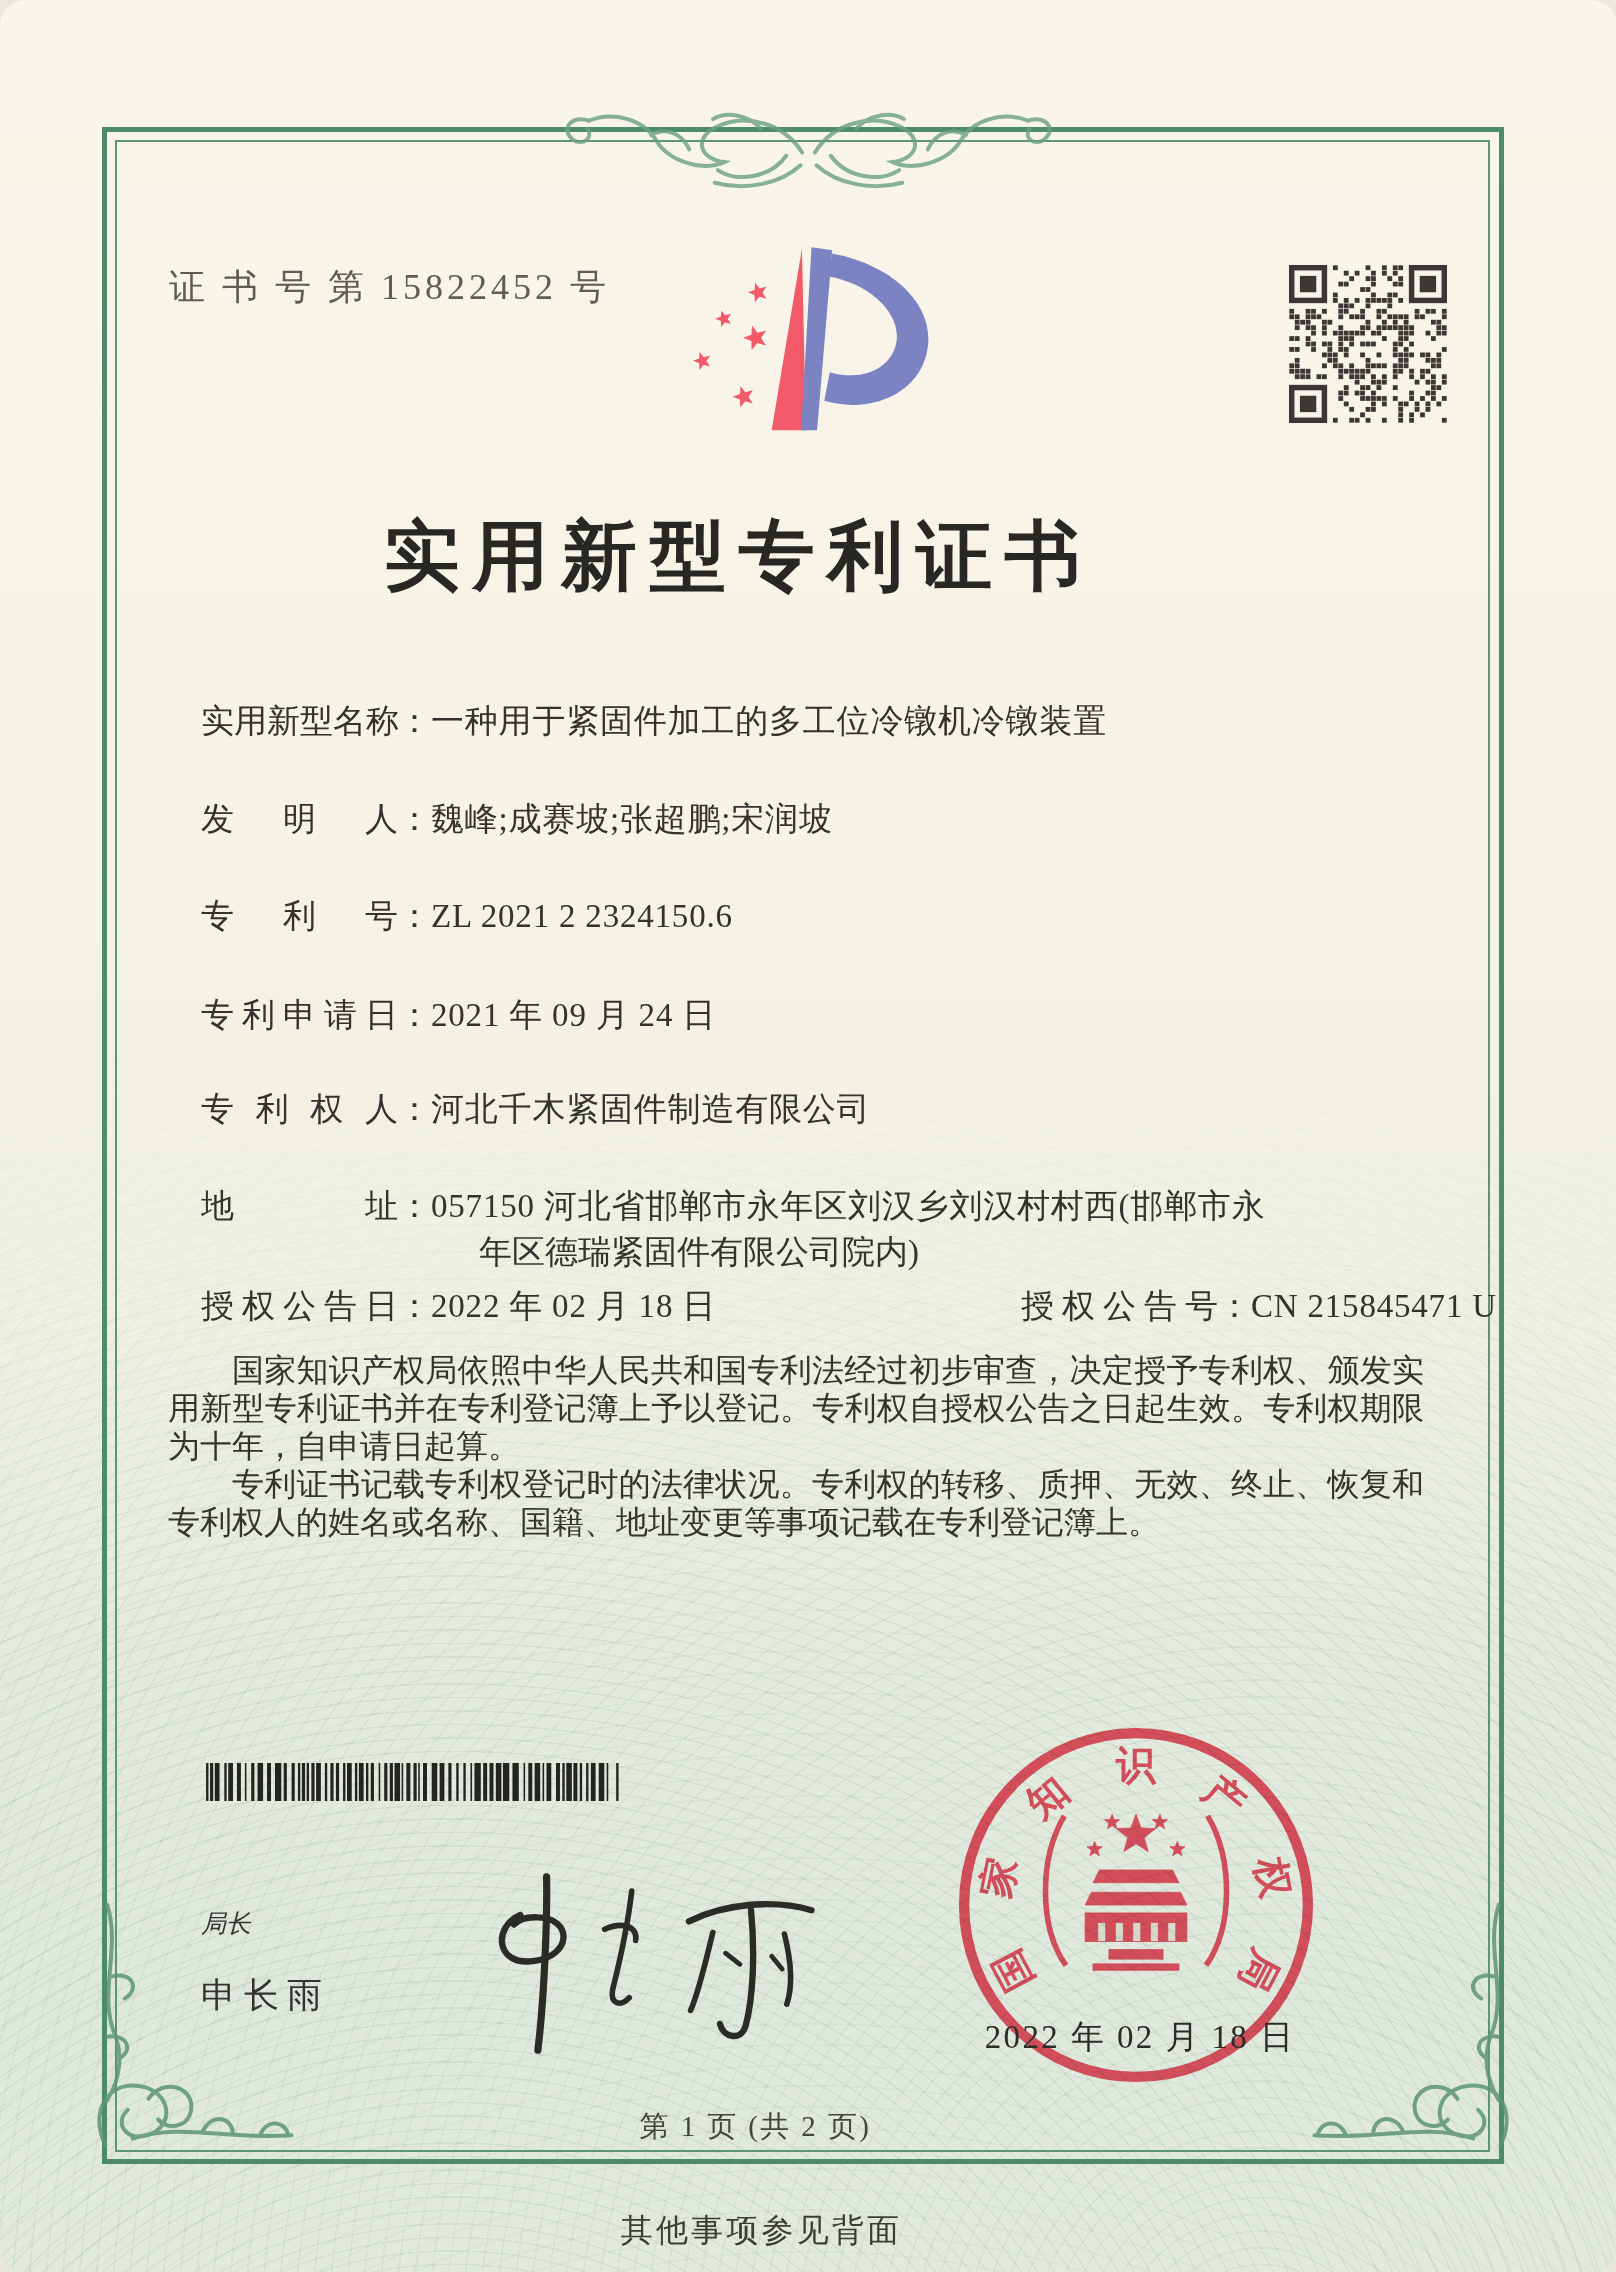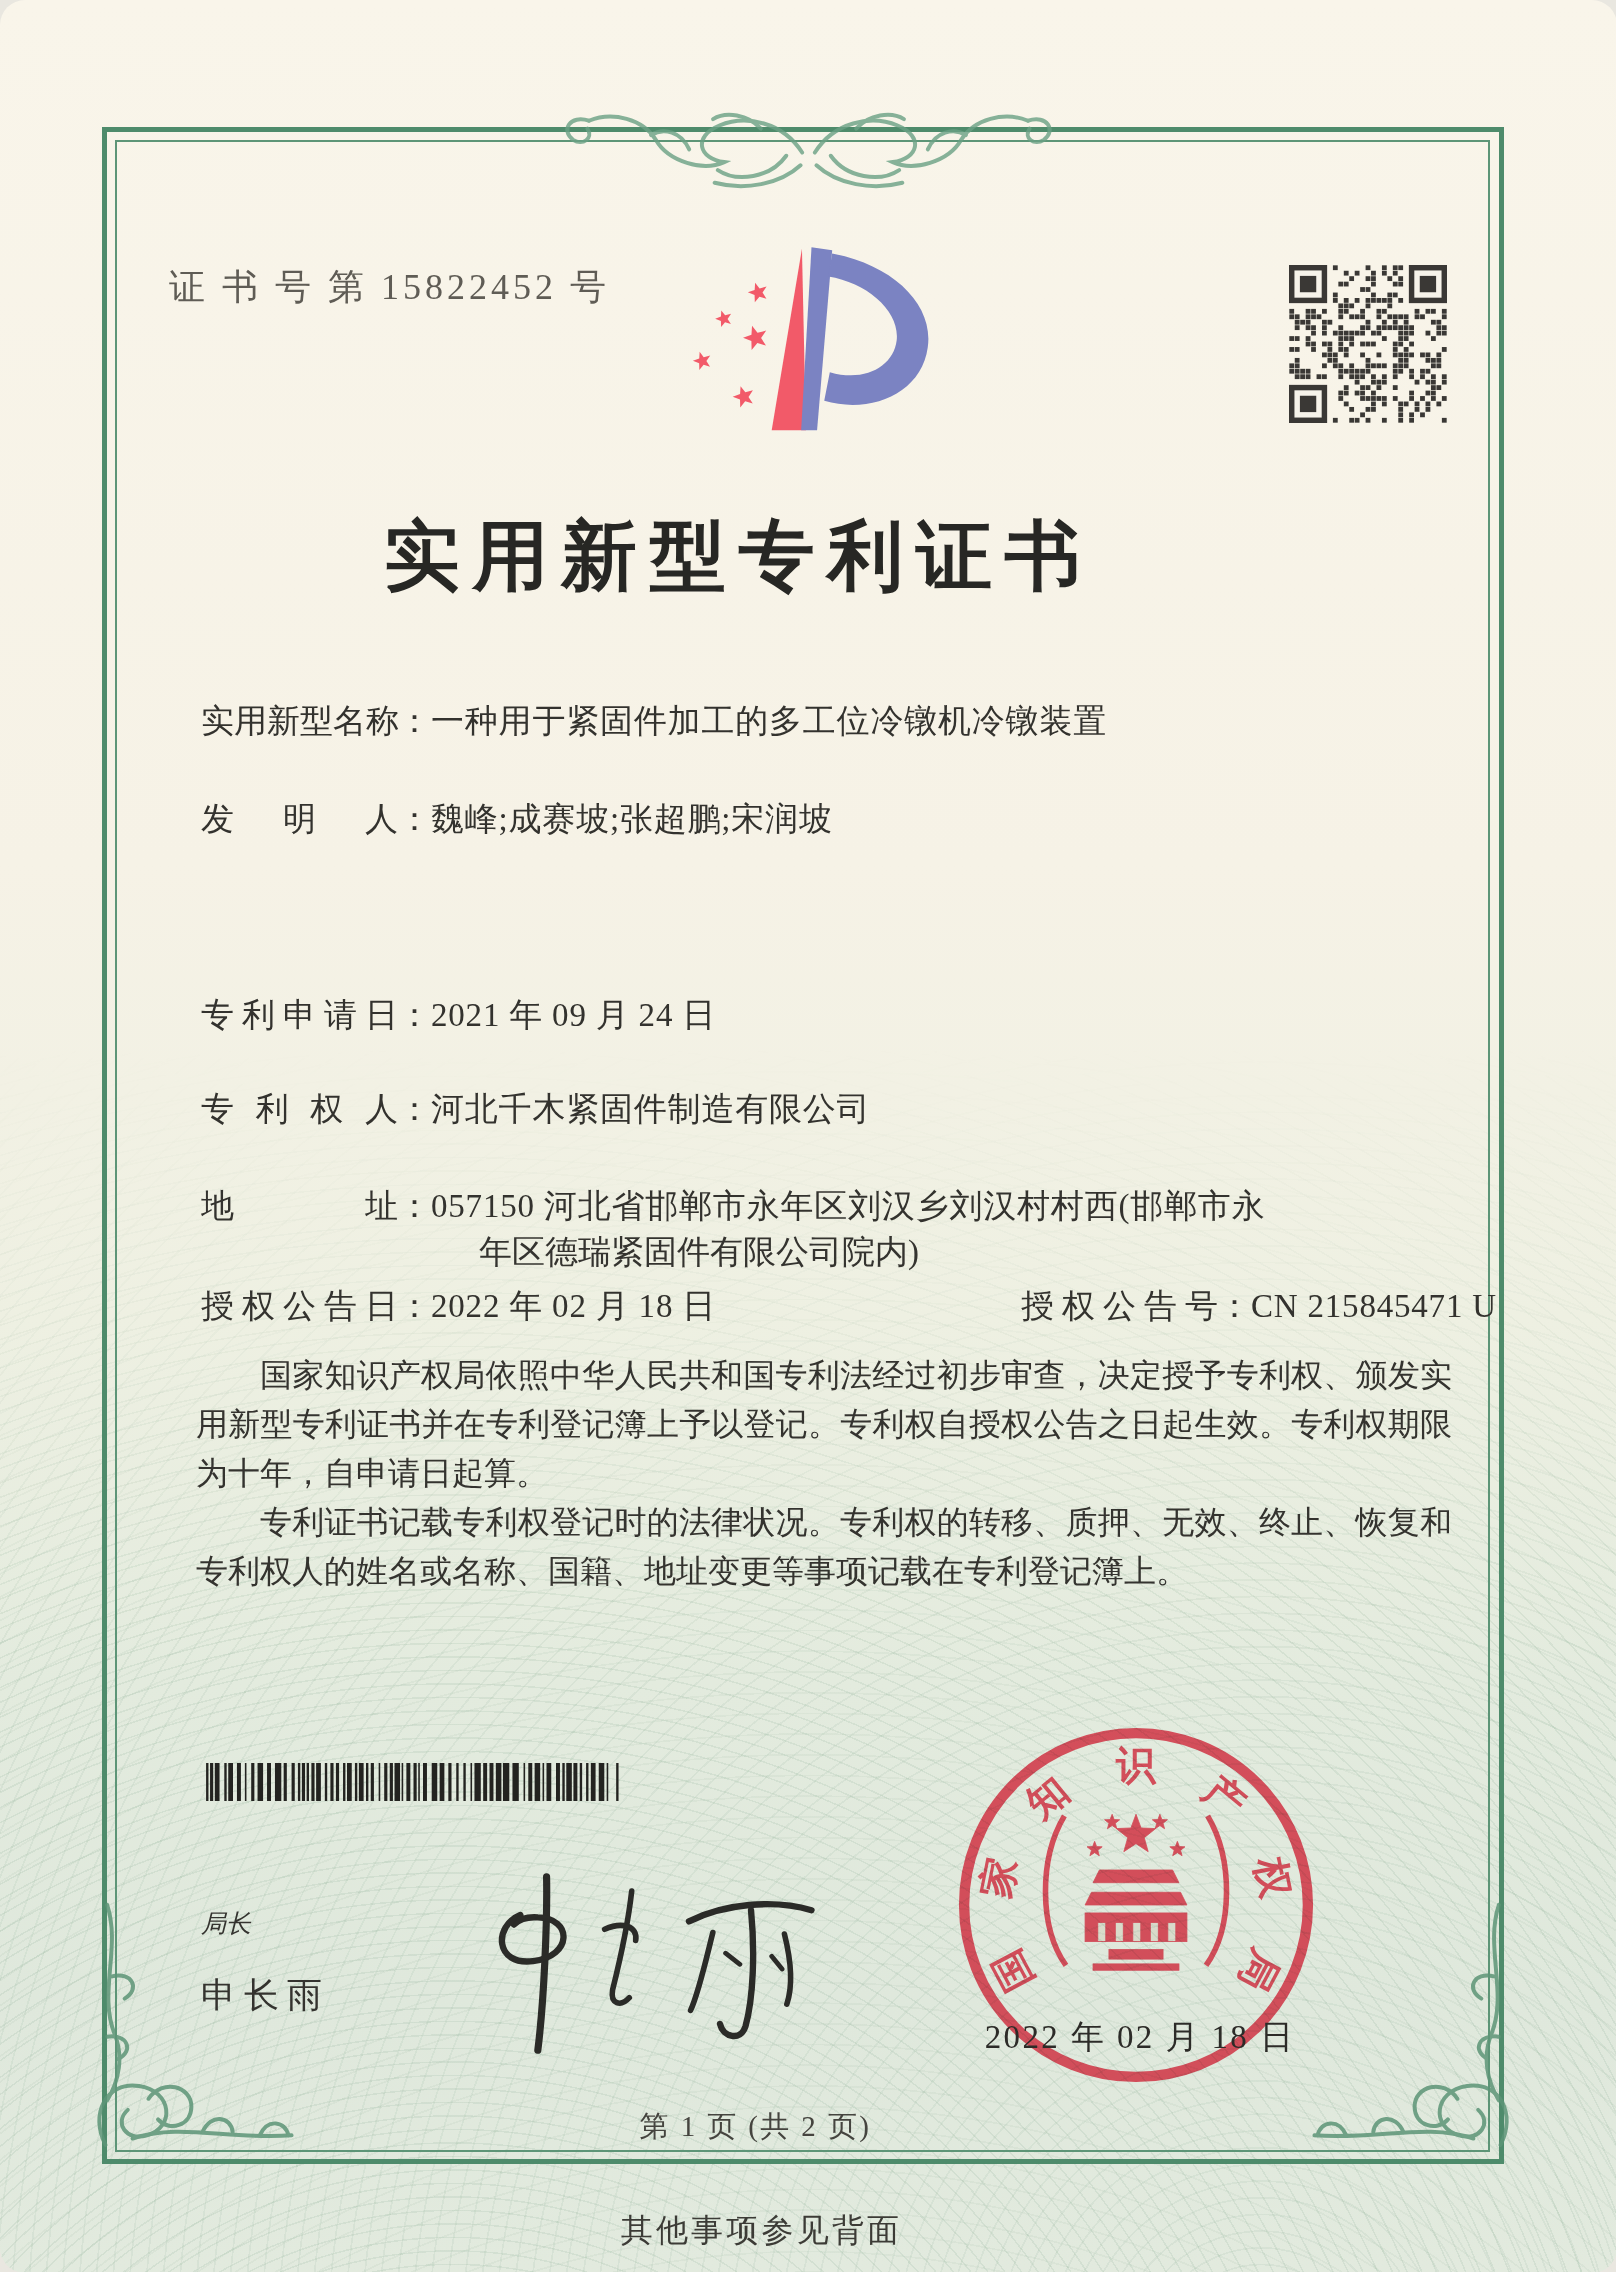--- a/index.html
+++ b/index.html
@@ -23,21 +23,21 @@
   .frame-outer { position:absolute; left:102px; top:127px; width:1402px; height:2037px; border:5.6px solid #4e8b6b; }
   .frame-inner { position:absolute; left:115px; top:140px; width:1375px; height:2012px; border:2.4px solid #5d9577; }
   .cert-no { position:absolute; left:169px; top:263px; font-size:36px; letter-spacing:4px; color:#5f5c55; white-space:nowrap; }
   .title { position:absolute; left:0; top:506px; width:1477px; text-align:center; font-size:76px; font-weight:700; letter-spacing:12.7px; color:#272724; }
   .row { position:absolute; left:201px; white-space:nowrap; font-size:33px; color:#33322e; }
   .flabel { display:inline-block; width:197px; text-align:justify; text-align-last:justify; vertical-align:top; }
   .colon { display:inline-block; width:33px; }
   .val { letter-spacing:0.8px; }
   .addr2 { position:absolute; left:431px; top:1230px; font-size:33px; white-space:nowrap;margin-left:48px; }
   .grant-no { position:absolute; left:820px; top:0; white-space:nowrap; }
-  .paras { position:absolute; left:196px; top:1351px; width:1256px; font-size:32px; line-height:49px; text-align:justify; color:#34332f; }
+  .paras { position:absolute; left:168px; top:1351px; width:1256px; font-size:32px; line-height:38px; text-align:justify; color:#34332f; }
   .paras p { text-indent:2em; }
   .commissioner-label { position:absolute; left:201px; top:1907px; font-size:25px;font-style:italic; }
   .commissioner-name { position:absolute; left:201px; top:1972px; font-size:35px; letter-spacing:8px; }
   .seal-date { position:absolute; left:977px; top:2015px; width:326px; text-align:center; font-size:33px; letter-spacing:2.4px; color:#2c2b28; }
   .page-info { position:absolute; left:509px; top:2107px; width:493px; text-align:center; font-size:29px; color:#45443f; letter-spacing:2.4px; }
   .footer-note { position:absolute; left:515px; top:2209px; width:493px; text-align:center; font-size:32px; color:#3c3b36; letter-spacing:3.2px; }
   svg { position:absolute; overflow:visible; }
   .seal-wrap { mix-blend-mode:multiply; opacity:.94; }
 </style>
 </head>
@@ -387,20 +387,23 @@
     </svg>
 
   <div class="title">实用新型专利证书</div>
 
   <div class="row" style="top:699px;">
     <span class="flabel">实用新型名称</span><span class="colon">：</span><span class="val">一种用于紧固件加工的多工位冷镦机冷镦装置</span>
   </div>
   <div class="row" style="top:797px;">
     <span class="flabel">发明人</span><span class="colon">：</span><span class="val">魏峰;成赛坡;张超鹏;宋润坡</span>
   </div>
+  <div class="row" style="top:894px;">
+    <span class="flabel">专利号</span><span class="colon">：</span><span class="val">ZL 2021 2 2324150.6</span>
+  </div>
   <div class="row" style="top:993px;">
     <span class="flabel">专利申请日</span><span class="colon">：</span><span class="val">2021 年 09 月 24 日</span>
   </div>
   <div class="row" style="top:1087px;">
     <span class="flabel">专利权人</span><span class="colon">：</span><span class="val">河北千木紧固件制造有限公司</span>
   </div>
   <div class="row" style="top:1184px;">
     <span class="flabel">地址</span><span class="colon">：</span><span class="val">057150 河北省邯郸市永年区刘汉乡刘汉村村西(邯郸市永</span>
   </div>
   <div class="addr2">年区德瑞紧固件有限公司院内)</div>

